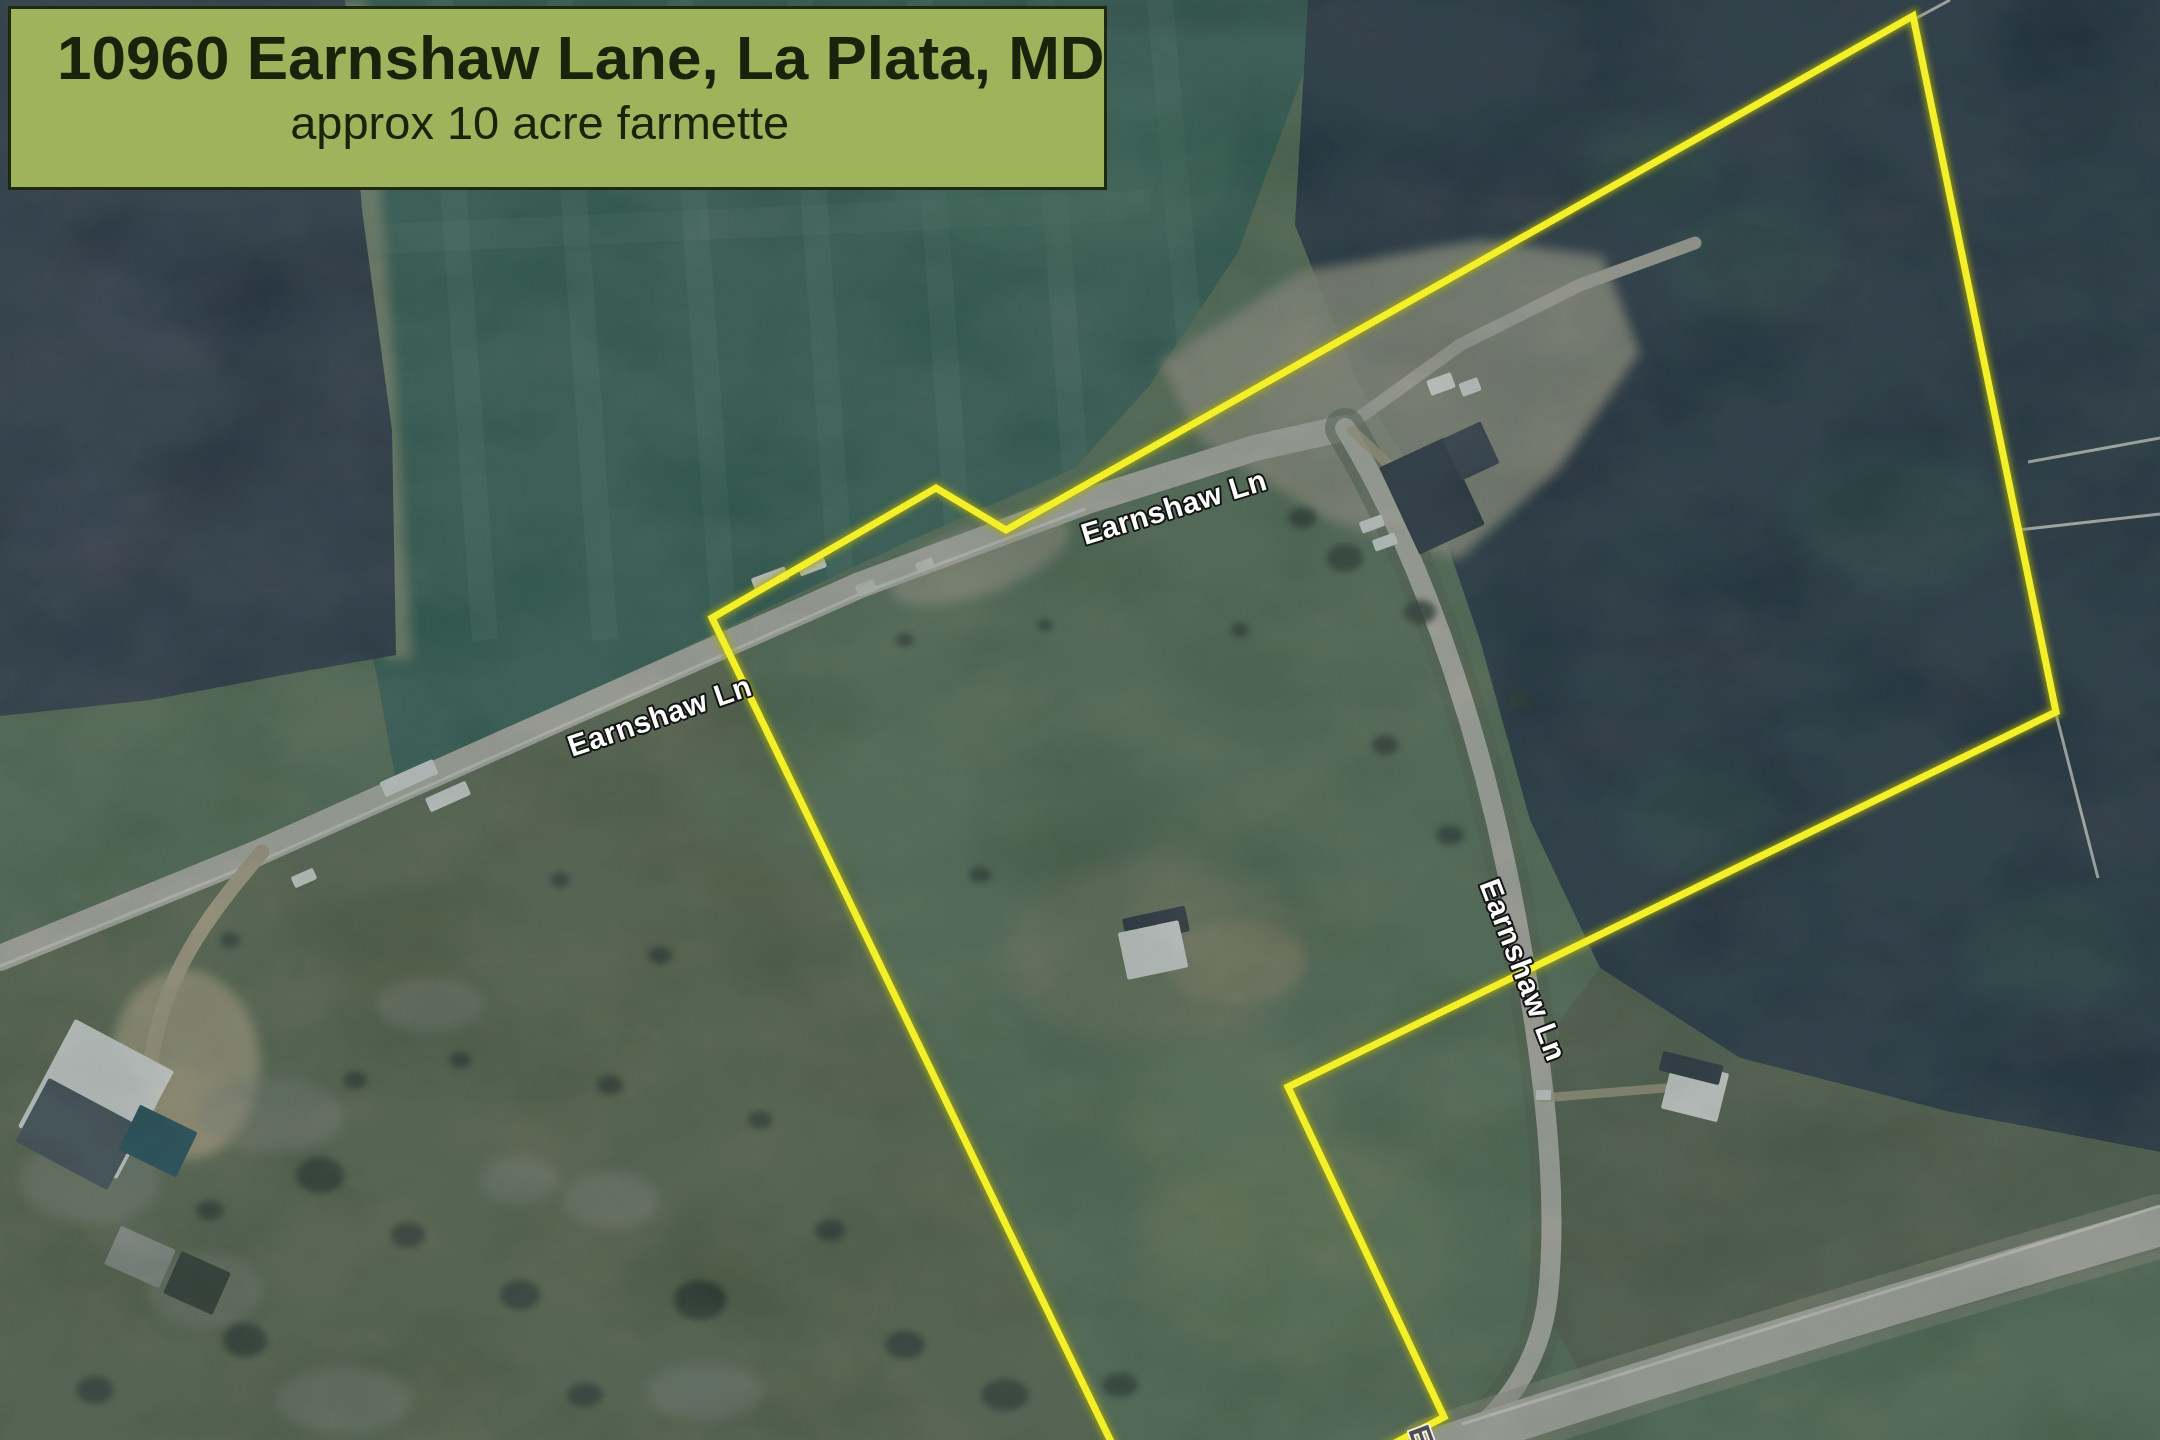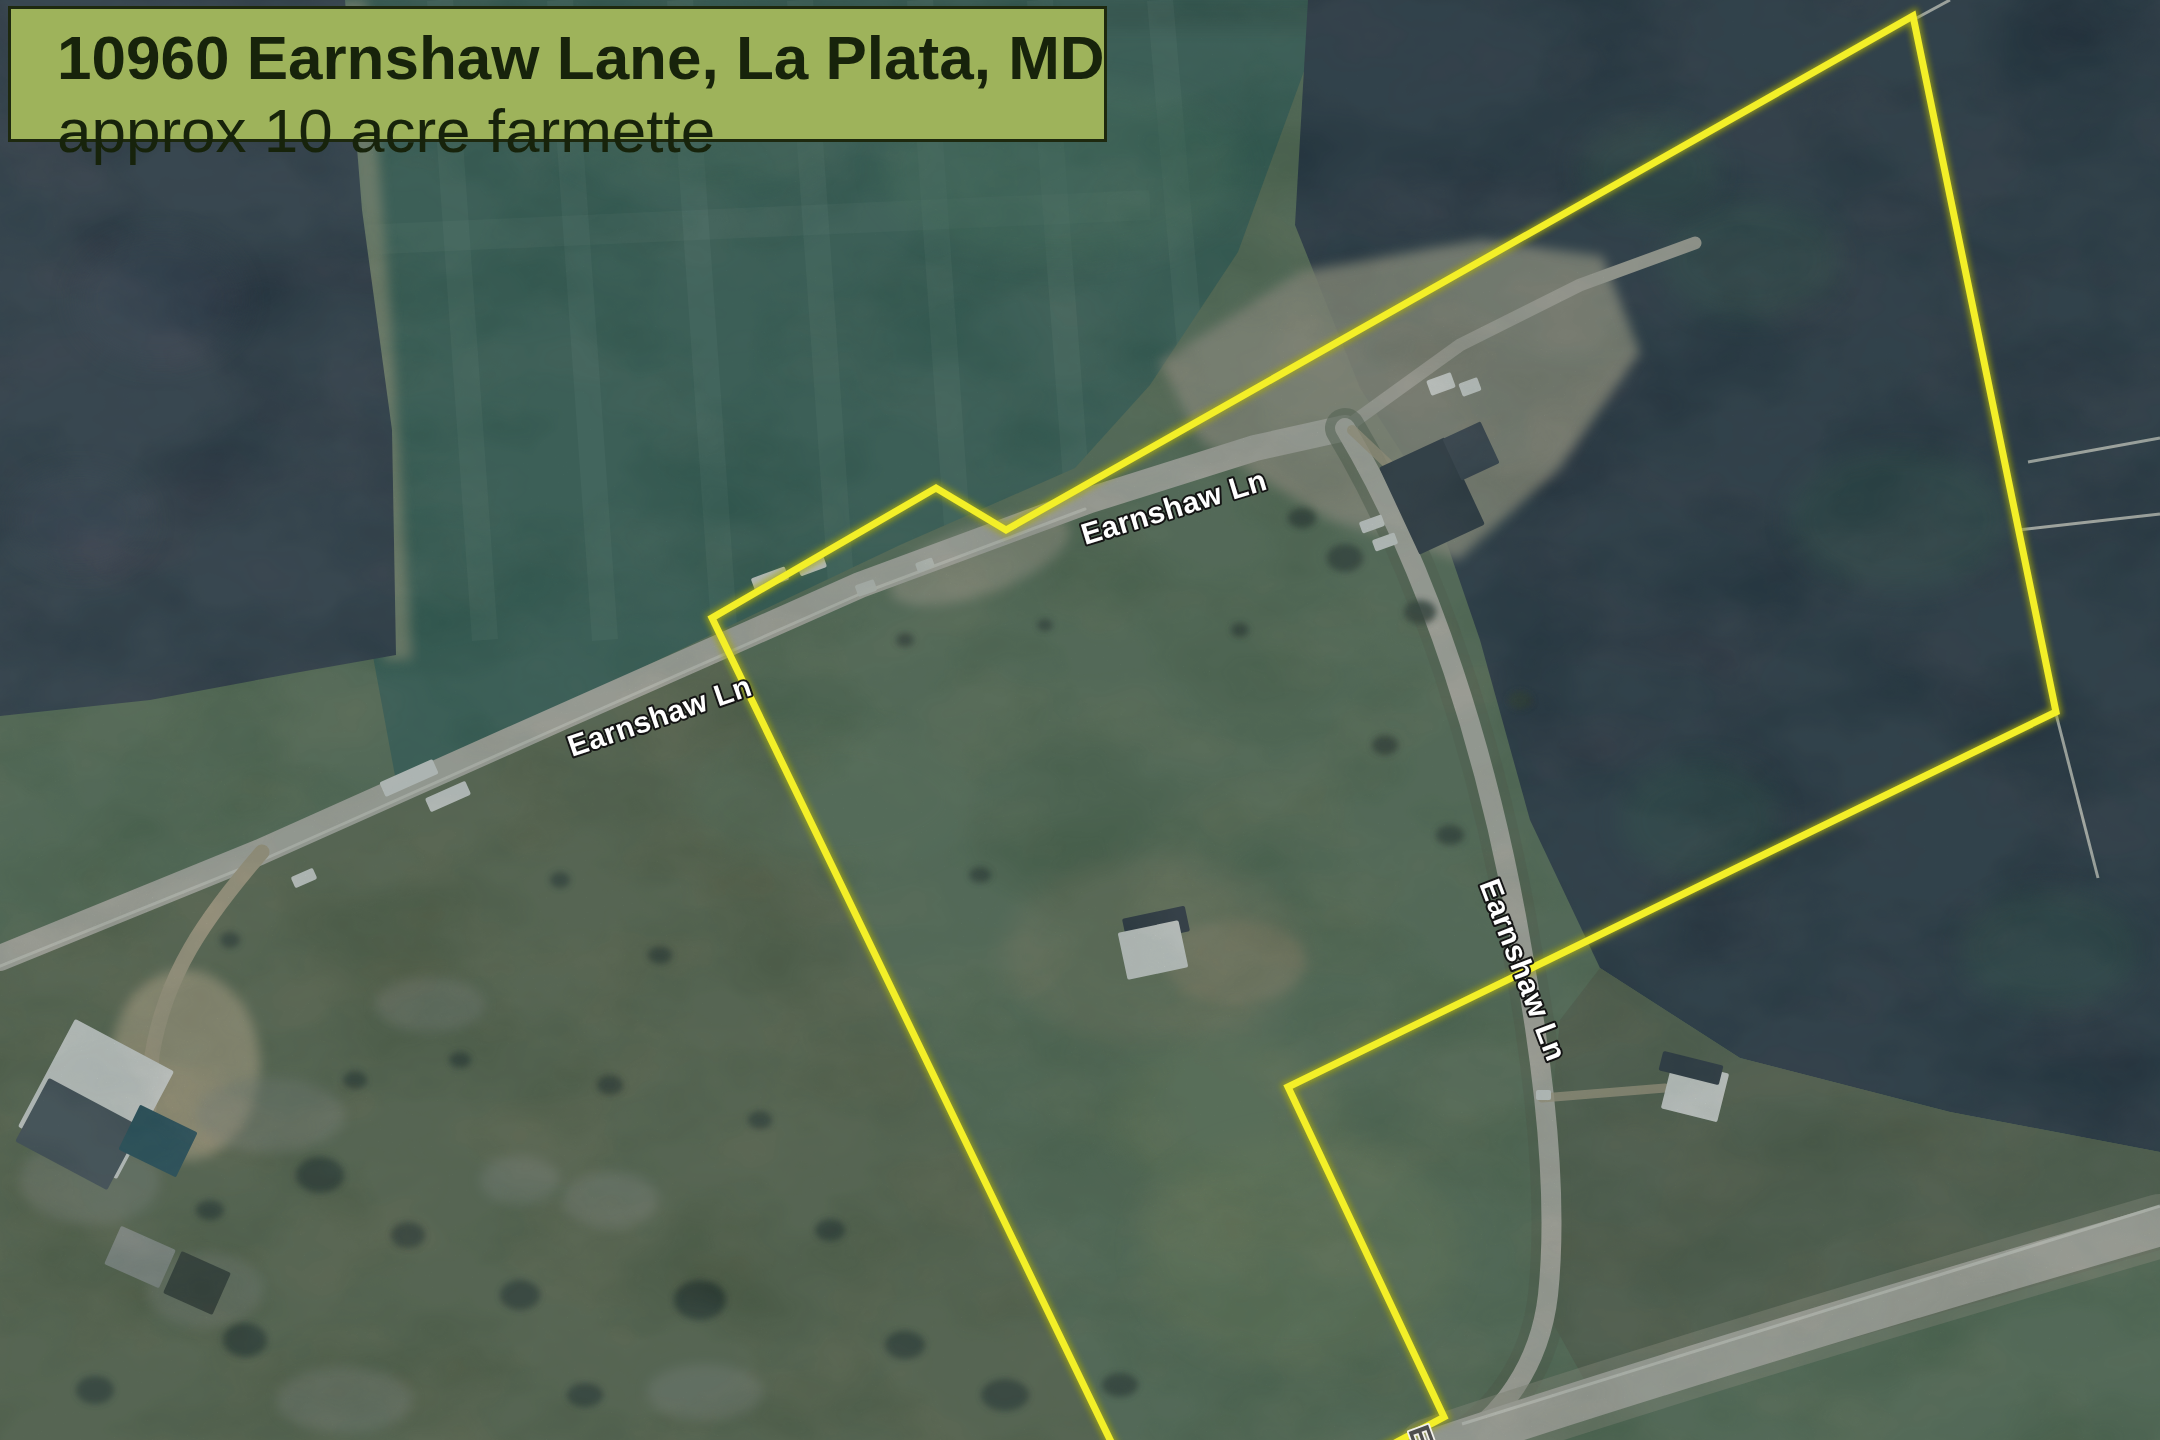--- a/index.html
+++ b/index.html
@@ -9,25 +9,25 @@
   .pasture{fill:var(--pasture)}
   .pasture-rough{fill:var(--pasture_rough)}
   .field{fill:var(--field)}
   .forest-left{fill:var(--forest_left)}
   .forest-right{fill:var(--forest_right)}
   .scrub{fill:var(--scrub)}
   .clearing{fill:var(--clearing)}
   .map-label{font-family:"Liberation Sans",sans-serif;font-weight:bold;paint-order:stroke;stroke-linejoin:round;letter-spacing:.5px}
   .map-label.custom{fill:var(--label_fill);stroke:var(--label_stroke);stroke-width:4px}
   .map-label.native{fill:#4e4e4e;stroke:#f2f1ec;stroke-width:3.5px}
-  .title-card{position:absolute;left:8px;top:6px;width:1099px;height:136px;box-sizing:border-box;
+  .title-card{position:absolute;left:8px;top:6px;width:1099px;height:184px;box-sizing:border-box;
     background:var(--card_bg,#9eb35b);border:3px solid var(--card_border,#1e290f);
     color:var(--card_text,#17230b);padding:10px 20px 0 46px;}
   .title-card .line1{font-size:62px;font-weight:600;letter-spacing:0;line-height:1.25;white-space:nowrap}
-  .title-card .line2{font-size:62px;font-weight:500;width:94%;line-height:1.1}
+  .title-card .line2{font-size:47px;font-weight:500;text-align:center;width:94%;line-height:1.1}
 </style>
 </head>
 <body>
 
 <div class="stage">
   <svg id="map-svg" width="2160" height="1440" viewBox="0 0 2160 1440" xmlns="http://www.w3.org/2000/svg">
     <defs>
       <filter id="f2" x="-50%" y="-50%" width="200%" height="200%">
           <feGaussianBlur stdDeviation="3"></feGaussianBlur>
         </filter>

